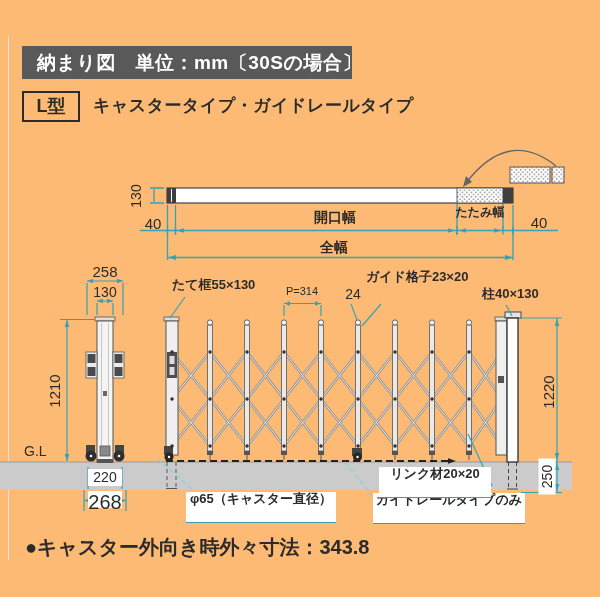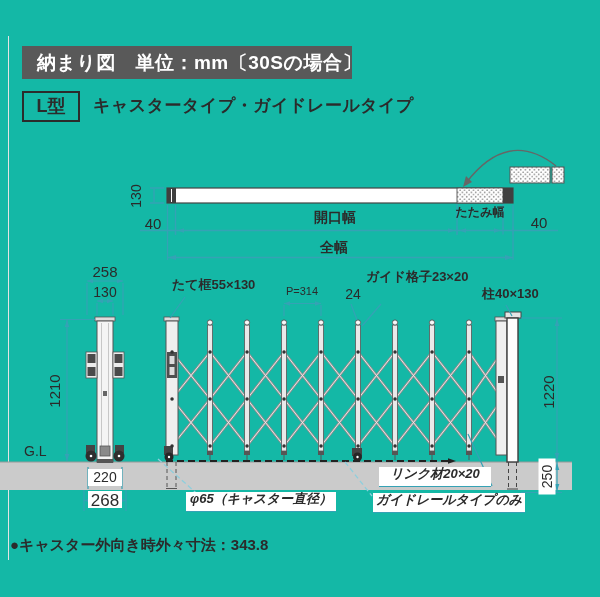--- a/index.html
+++ b/index.html
@@ -1,30 +1,30 @@
 <!DOCTYPE html>
 <html><head>
 <meta charset="utf-8">
 <style>
   html,body{margin:0;padding:0;background:#fff;}
-  #screen{position:relative;width:600px;height:597px;background:#14b8a6;overflow:hidden;
+  #screen{position:relative;width:600px;height:597px;background:#fdba74;overflow:hidden;
           font-family:"Liberation Sans","DejaVu Sans",sans-serif;color:#2b2b2b;}
   #art{position:absolute;left:0;top:0;}
   .lbl{position:absolute;white-space:nowrap;line-height:1.15;color:#2b2b2b;}
   .c{text-align:center;}
   .sb{font-weight:600;}
   .rot{transform:rotate(-90deg);transform-origin:center center;}
   .wbg{background:#fff;}
-  .ul{border-bottom:1.5px solid #35a2b5;padding-bottom:1px;font-style:italic;}
+  .ul{border-bottom:1.5px solid #35a2b5;padding-bottom:12px;}
   #hdr{left:22px;top:46px;width:315px;height:33px;background:#595959;color:#fff;
        font-size:19px;font-weight:bold;line-height:33px;padding-left:15px;letter-spacing:.5px;}
   #tbox{left:22px;top:91px;width:54px;height:27px;border:2px solid #2b2b2b;
         font-size:18px;font-weight:bold;text-align:center;line-height:27px;}
   #tdesc{left:93px;top:96px;font-size:17px;font-weight:bold;letter-spacing:.5px;}
-  #fnote{left:10px;top:536px;font-size:15px;font-weight:bold;}
+  #fnote{left:25px;top:536px;font-size:20px;font-weight:bold;}
 </style>
 </head>
 <body>
 
 <div id="screen">
 
 <svg id="art" width="600" height="597" viewBox="0 0 600 597">
   <defs>
     <pattern id="dh" width="4.5" height="4.5" patternUnits="userSpaceOnUse">
       <rect width="4.5" height="4.5" fill="#fff"></rect>
@@ -198,21 +198,21 @@
 <div class="lbl c sb" style="left:298px;top:209px;width:74px;height:18px;font-size:14px;">開口幅</div>
 <div class="lbl c sb" style="left:452px;top:206px;width:56px;height:16px;font-size:12px;">たたみ幅</div>
 <div class="lbl c" style="left:524px;top:214px;width:30px;height:16px;font-size:15px;">40</div>
 <div class="lbl c sb" style="left:302px;top:239px;width:64px;height:16px;font-size:14px;">全幅</div>
 
 <div class="lbl c" style="left:85px;top:263px;width:40px;height:16px;font-size:15px;">258</div>
 <div class="lbl c" style="left:85px;top:284px;width:40px;height:16px;font-size:14px;">130</div>
 <div class="lbl c rot" style="left:32px;top:383px;width:44px;height:16px;font-size:15px;">1210</div>
 <div class="lbl" style="left:24px;top:443px;width:36px;height:16px;font-size:14px;">G.L</div>
 <div class="lbl c wbg" style="left:88px;top:469px;width:34px;height:17px;font-size:14px;">220</div>
-<div class="lbl c wbg" style="left:88px;top:491px;width:34px;height:17px;font-size:17px;">268</div>
+<div class="lbl c wbg" style="left:88px;top:491px;width:34px;height:17px;font-size:20px;">268</div>
 <div class="lbl sb" style="left:172px;top:278px;width:120px;height:16px;font-size:13px;">たて框55×130</div>
 <div class="lbl c" style="left:272px;top:285px;width:60px;height:16px;font-size:11px;">P=314</div>
 <div class="lbl c" style="left:340px;top:286px;width:26px;height:16px;font-size:14px;">24</div>
 <div class="lbl sb" style="left:366px;top:270px;width:120px;height:16px;font-size:13px;">ガイド格子23×20</div>
 <div class="lbl sb" style="left:482px;top:287px;width:90px;height:16px;font-size:13px;">柱40×130</div>
 <div class="lbl c rot" style="left:526px;top:384px;width:44px;height:16px;font-size:15px;">1220</div>
 <div class="lbl c rot wbg" style="left:529px;top:468px;width:36px;height:17px;font-size:14px;">250</div>
 <div class="lbl c sb wbg ul" style="left:186px;top:492px;width:150px;height:18px;font-size:13px;">φ65（キャスター直径）</div>
 <div class="lbl c sb wbg ul" style="left:349px;top:493px;width:152px;height:18px;font-size:13px;margin-left:24px;">ガイドレールタイプのみ</div>
 <div class="lbl c sb wbg ul" style="left:379px;top:467px;width:112px;height:18px;font-size:13px;">リンク材20×20</div>

